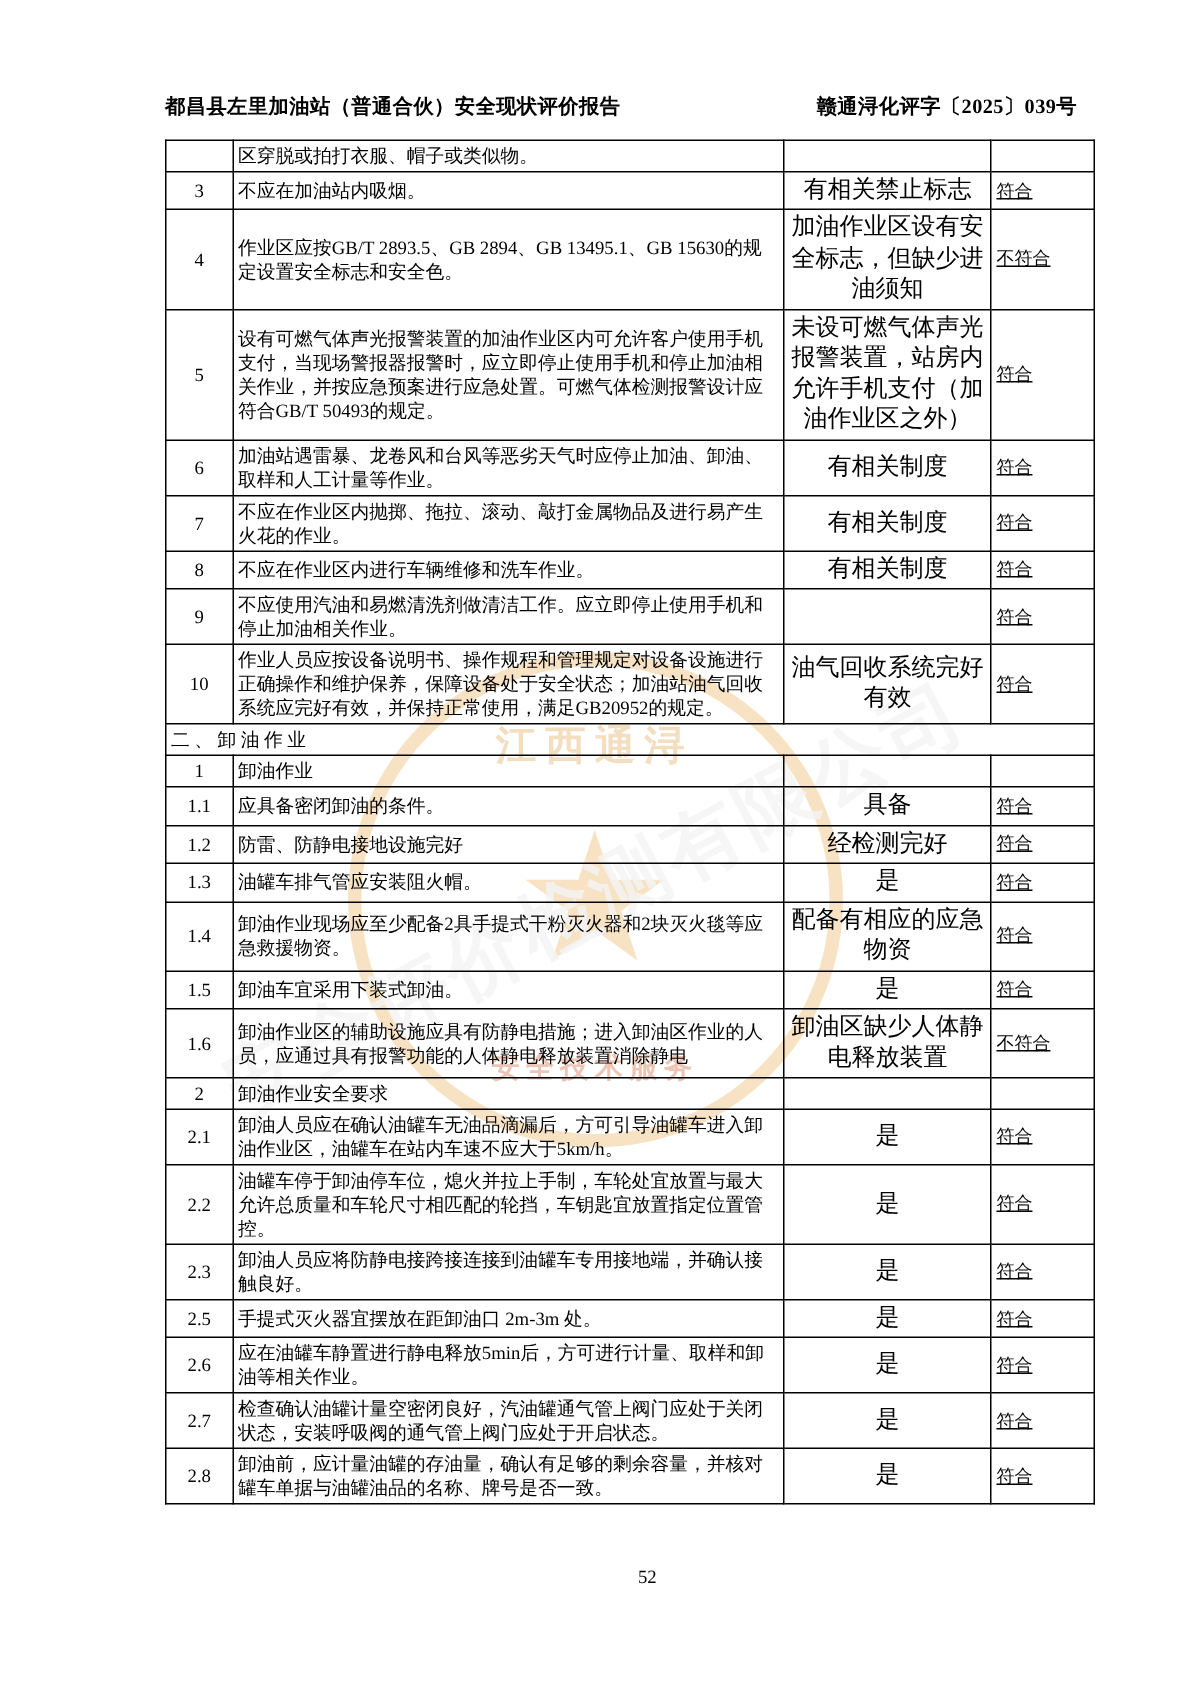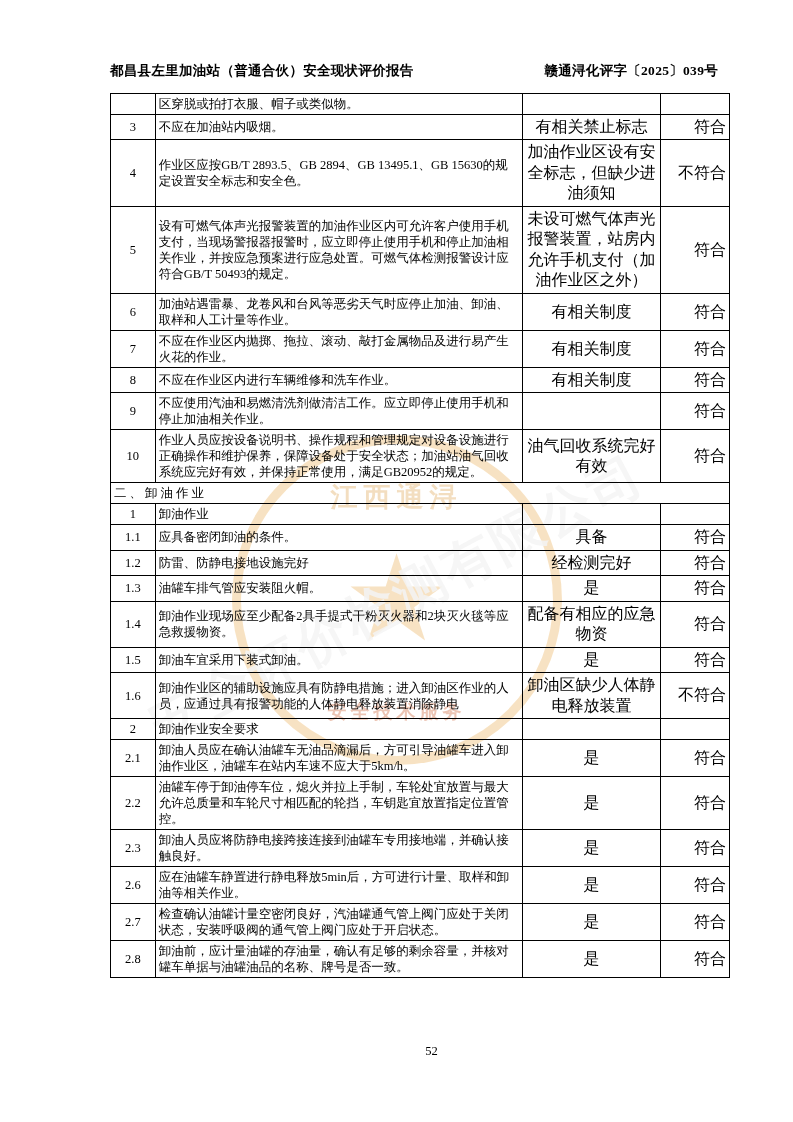--- a/index.html
+++ b/index.html
@@ -130,22 +130,23 @@
     width: 330px;
     text-align: left;
   }
   .c-evid {
     width: 120px;
     text-align: center;
     font-size: 16px;
   }
   .c-res {
     width: 56px;
-    text-align: right;
-    font-size: 16px;
+    text-align: left;
+    font-size: 12px;
+    text-decoration: underline;
   }
   .section-row td {
     font-weight: normal;
     letter-spacing: 3px;
     margin-top: 12px;
   }
 
   
   .pageno {
     position: absolute;
@@ -294,20 +295,26 @@
           <td class="c-evid">是</td>
           <td class="c-res">符合</td>
         </tr>
         <tr>
           <td class="c-num">2.3</td>
           <td class="c-item">卸油人员应将防静电接跨接连接到油罐车专用接地端，并确认接触良好。</td>
           <td class="c-evid">是</td>
           <td class="c-res">符合</td>
         </tr>
         <tr>
+          <td class="c-num">2.5</td>
+          <td class="c-item">手提式灭火器宜摆放在距卸油口 2m-3m 处。</td>
+          <td class="c-evid">是</td>
+          <td class="c-res">符合</td>
+        </tr>
+        <tr>
           <td class="c-num">2.6</td>
           <td class="c-item">应在油罐车静置进行静电释放5min后，方可进行计量、取样和卸油等相关作业。</td>
           <td class="c-evid">是</td>
           <td class="c-res">符合</td>
         </tr>
         <tr>
           <td class="c-num">2.7</td>
           <td class="c-item">检查确认油罐计量空密闭良好，汽油罐通气管上阀门应处于关闭状态，安装呼吸阀的通气管上阀门应处于开启状态。</td>
           <td class="c-evid">是</td>
           <td class="c-res">符合</td>

